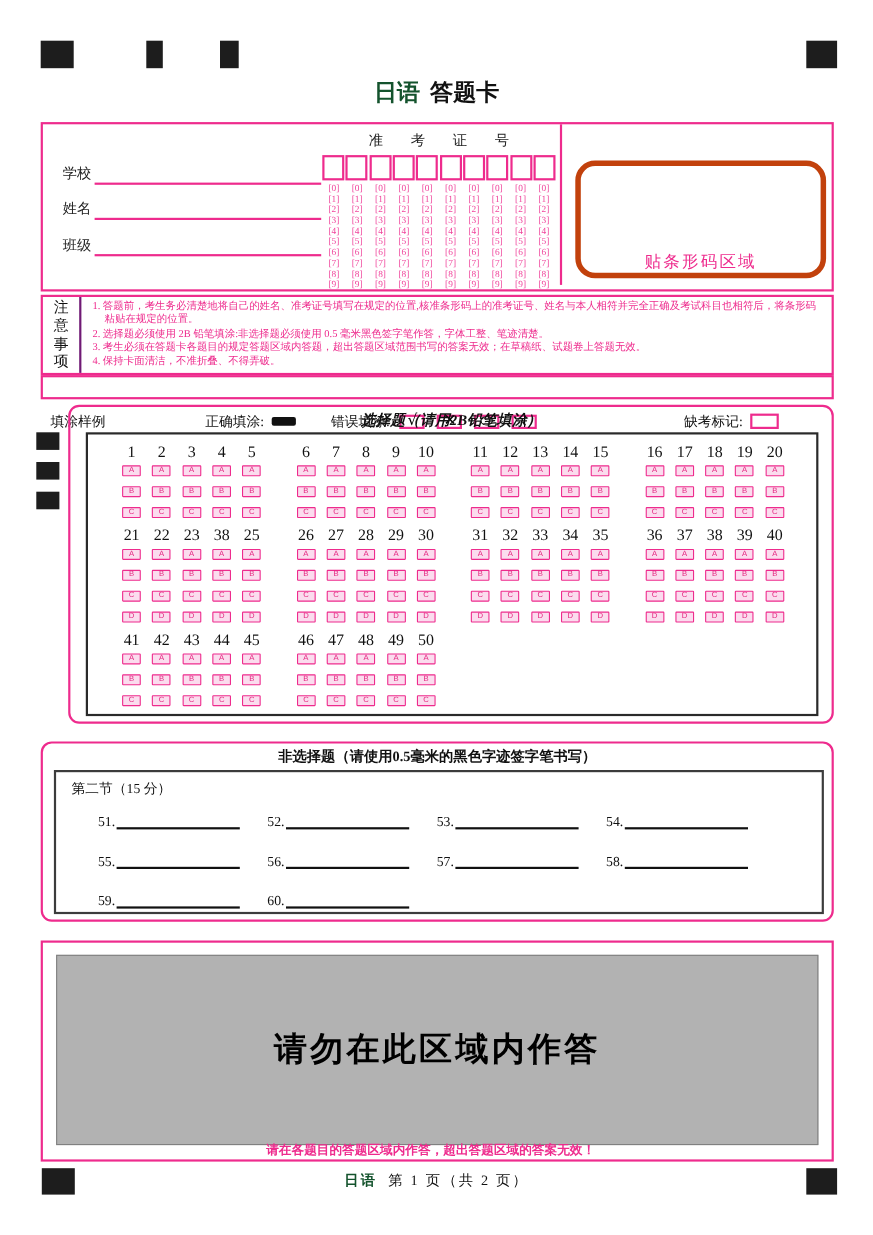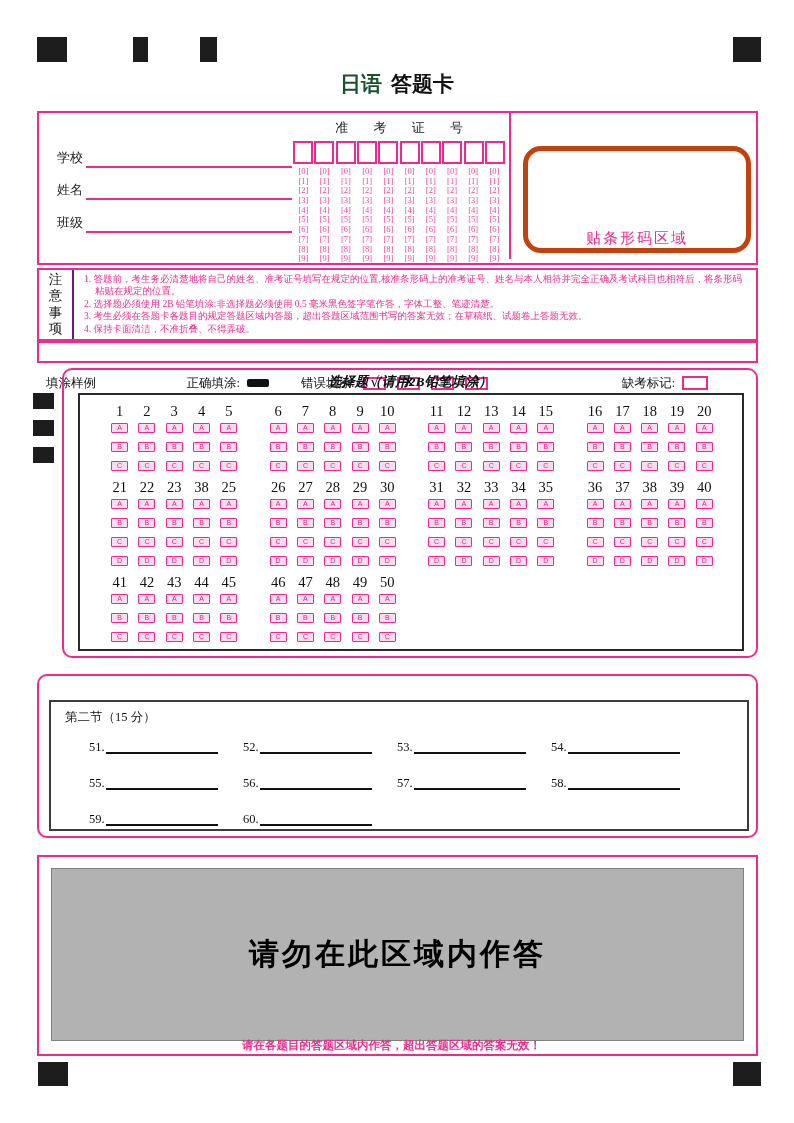--- a/index.html
+++ b/index.html
@@ -654,20 +654,21 @@
               <div class="bubble">A</div>
               <div class="bubble">B</div>
               <div class="bubble">C</div>
             </div>
           </div>
         </div>
       </div>
   </div>
 
   <div class="nonchoice-outer">
+    <div class="nonchoice-title">非选择题（请使用0.5毫米的黑色字迹签字笔书写）</div>
     <div class="nonchoice-inner">
       <div class="section-label">第二节（15 分）</div>
       <div id="blank-rows">
           <div class="brow">
             <div class="bitem">
               <span class="bnum">51.</span>
               <span class="bline"></span>
             </div>
             <div class="bitem">
               <span class="bnum">52.</span>
@@ -714,14 +715,17 @@
     </div>
   </div>
 
   <div class="nozone-outer">
     <div class="nozone-gray">
       <div class="nozone-text">请勿在此区域内作答</div>
     </div>
     <div class="nozone-warning">请在各题目的答题区域内作答，超出答题区域的答案无效！</div>
   </div>
 
+  <div class="footer">
+    <span class="mag">日语</span><span>第 1 页（共 2 页）</span>
+  </div>
 
 </div>
 
 </body></html>

